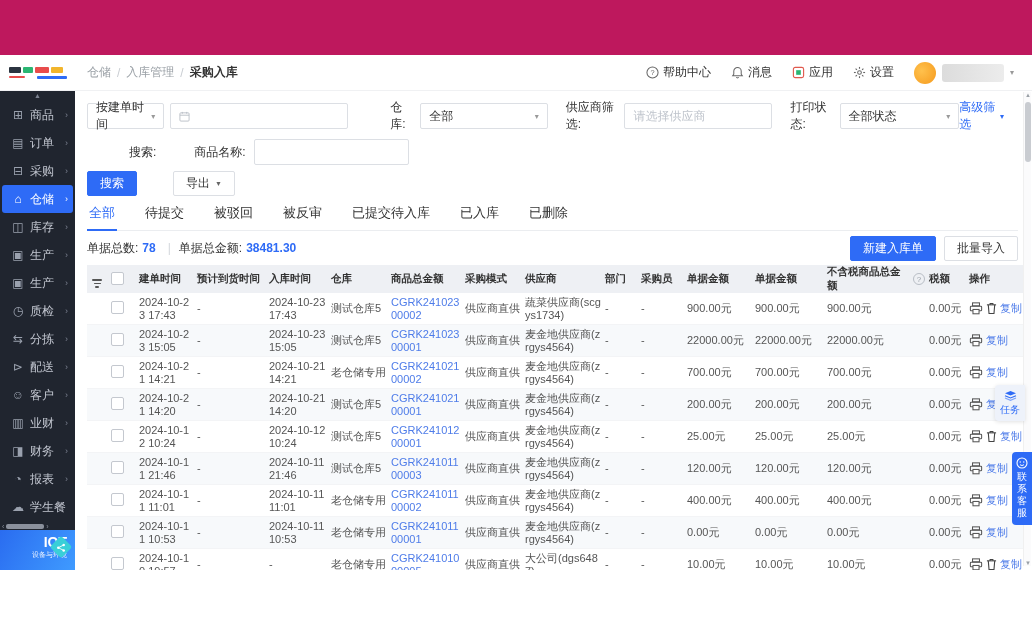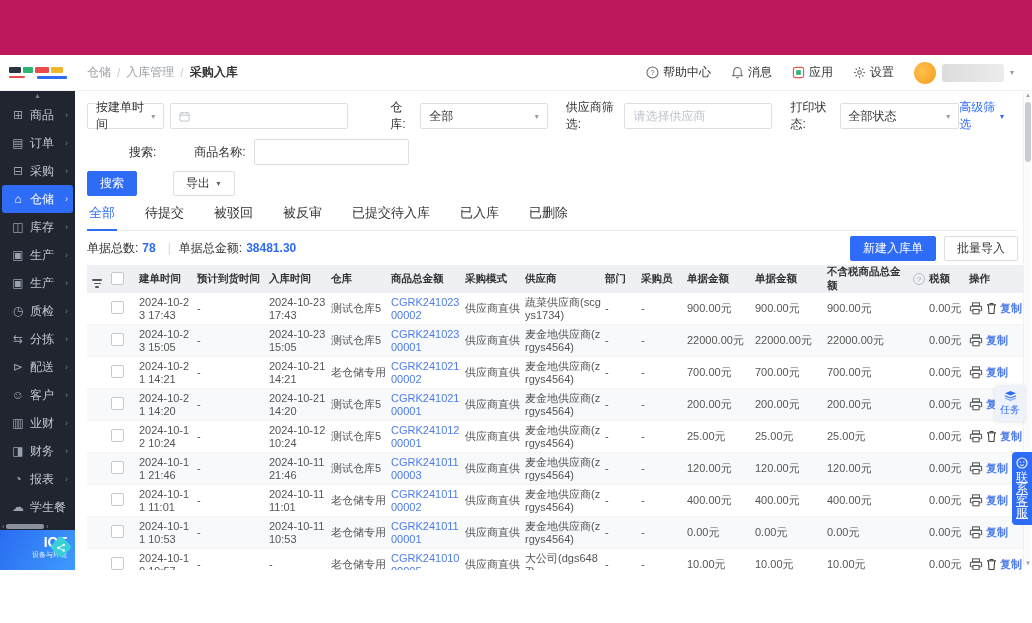--- a/index.html
+++ b/index.html
@@ -64,21 +64,21 @@
   .sumrow { display:flex; align-items:center; height:34px; font-size:12px; color:#333; margin-right:14px; }
   .sumrow b { color:#2e6bf6; margin:0 4px; }
   .sumrow .pipe { color:#d4d7dc; margin:0 8px; }
   .sumrow .rbtns { margin-left:auto; display:flex; gap:8px; }
 
   
   .tablewrap { width:944px; height:330px; overflow:hidden; }
   .thead { display:flex; background:#eef0f4; height:28px; align-items:center; font-size:10.5px; color:#333; font-weight:bold; }
   .hcols { display:contents; }
   .cell { padding-right:4px; }
-  .c-f{width:24px;text-align:center;} .c-cb{width:28px;} .c-created{width:58px;} .c-expected{width:72px;} .c-inbound{width:62px;} .c-wh{width:60px;} .c-no{width:74px;} .c-mode{width:60px;} .c-sup{width:80px;} .c-dept{width:36px;} .c-buyer{width:46px;} .c-amt{width:68px;} .c-goods{width:72px;} .c-untax{width:102px;} .c-tax{width:40px;} .c-ops{width:62px;font-weight:bold;}
+  .c-f{width:24px;text-align:center;} .c-cb{width:28px;} .c-created{width:58px;} .c-expected{width:72px;} .c-inbound{width:62px;} .c-wh{width:60px;} .c-no{width:74px;} .c-mode{width:60px;} .c-sup{width:80px;} .c-dept{width:36px;} .c-buyer{width:46px;} .c-amt{width:68px;} .c-goods{width:72px;} .c-untax{width:102px;} .c-tax{width:40px;} .c-ops{width:62px;}
   .hcols > div { padding-right:4px; display:flex; align-items:center; gap:3px; }
   .hcols > div:nth-child(1){width:58px;} .hcols > div:nth-child(2){width:72px;} .hcols > div:nth-child(3){width:62px;}
   .hcols > div:nth-child(4){width:60px;} .hcols > div:nth-child(5){width:74px;} .hcols > div:nth-child(6){width:60px;}
   .hcols > div:nth-child(7){width:80px;} .hcols > div:nth-child(8){width:36px;} .hcols > div:nth-child(9){width:46px;}
   .hcols > div:nth-child(10){width:68px;} .hcols > div:nth-child(11){width:72px;} .hcols > div:nth-child(12){width:102px;justify-content:center;}
   .hcols > div:nth-child(13){width:40px;} .hcols > div:nth-child(14){width:62px;align-items:center;}
   .help-dot { width:12px; height:12px; border:1px solid #b9bec6; border-radius:50%; color:#9aa0a8; font-size:8px; font-weight:normal; display:inline-flex; align-items:center; justify-content:center; flex:none; }
   .trow { display:flex; align-items:center; min-height:32px; font-size:11px; color:#555; border-bottom:1px solid #f3f4f6; }
   .trow:nth-child(even) { background:#f7f9fb; }
   .trow .cell { word-break:break-all; line-height:13px; }
@@ -91,21 +91,21 @@
   .funnel i { display:block; height:1.5px; background:#555; border-radius:1px; }
 
   
   .vscroll { position:absolute; top:92px; right:1px; width:8px; height:474px; background:#fbfbfc; border-left:1px solid #f0f0f0; }
   .vscroll .up,.vscroll .down { position:absolute; left:0; width:8px; text-align:center; font-size:6px; color:#9aa0a6; }
   .vscroll .up { top:0; } .vscroll .down { bottom:0; }
   .vscroll .vthumb { position:absolute; top:10px; left:1px; width:6px; height:60px; background:#c9ccd1; border-radius:3px; }
   .task-fab { position:absolute; right:7px; top:385px; width:30px; padding:5px 0 4px; background:#eef2fa; border-radius:4px 0 0 4px; box-shadow:0 1px 4px rgba(0,0,0,.12); text-align:center; color:#2e6bf6; font-size:10px; cursor:pointer; }
   .task-fab svg { display:block; margin:0 auto 2px; }
   .service-fab { position:absolute; right:0; top:452px; width:20px; padding:5px 0 6px; background:#2e6bf6; border-radius:4px 0 0 4px; color:#fff; text-align:center; cursor:pointer; }
-  .service-fab .vtext { font-size:12px; line-height:12px; width:12px; margin:2px auto 0;text-decoration:underline; }
+  .service-fab .vtext { font-size:10px; line-height:12px; width:12px; margin:2px auto 0; }
   .service-fab svg { display:block; margin:0 auto; }
 </style>
 </head>
 <body>
 
 <div class="stage">
 
   <div class="topbar">
     <div class="logo-zone">
       <div class="logo">

